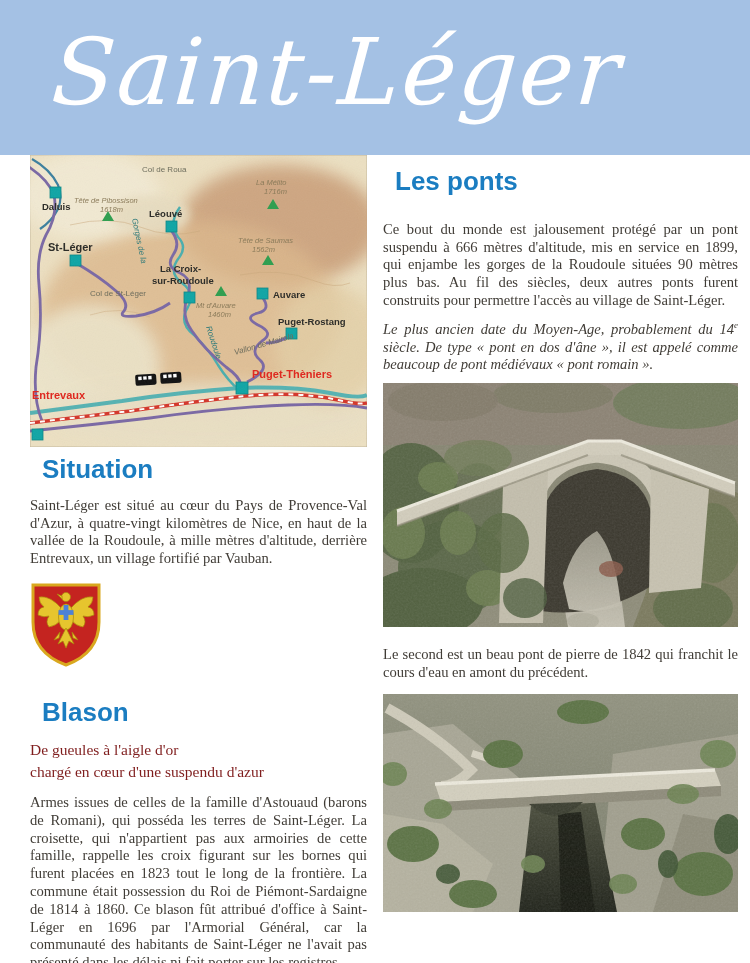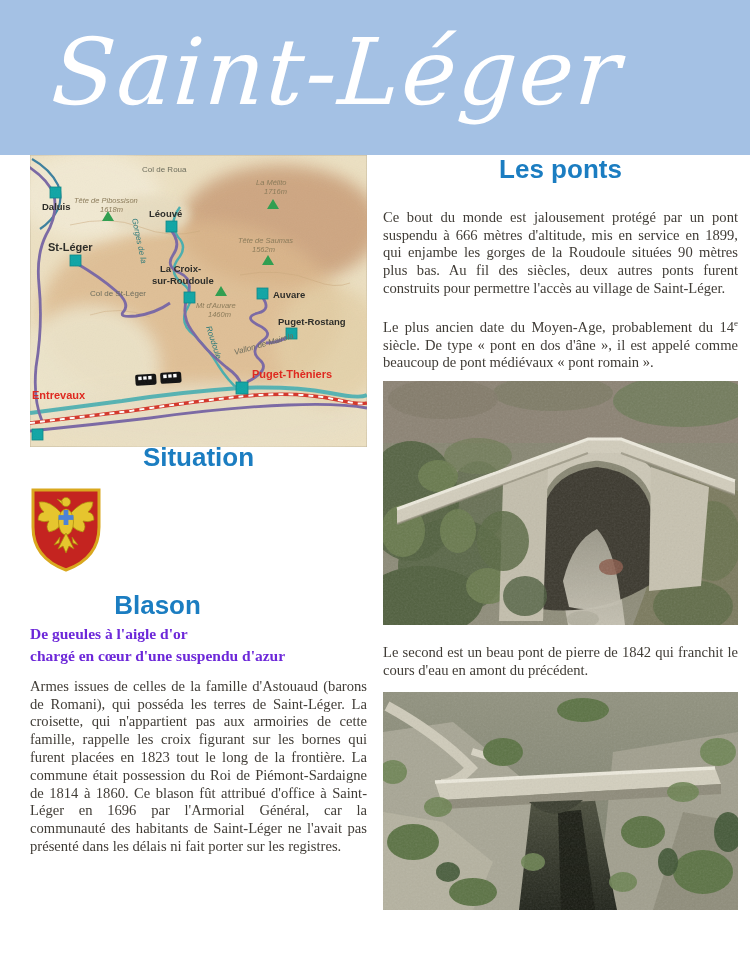--- a/index.html
+++ b/index.html
@@ -13,42 +13,42 @@
     transform:skewX(-4deg);line-height:1;
   }
 
   
   .main{display:flex;padding:0 12px 0 30px;gap:16px;}
   .col-left{width:337px;flex:0 0 337px;}
   .col-right{flex:1;min-width:0;}
 
   h2.sec{
     font-family:"Liberation Sans",sans-serif;font-weight:bold;
-    font-size:26px;color:#1b7dc1;margin:0;line-height:1.15;letter-spacing:0;text-align:center;
+    font-size:26px;color:#1b7dc1;margin:12px;line-height:1.15;letter-spacing:0;
   }
   .body{
     font-size:14.6px;line-height:17.8px;text-align:justify;color:#403c36;
     margin:0;
   }
   .body sup{font-size:9px;line-height:0;}
 
   .map-wrap{width:337px;height:288px;}
   .sec-situation{margin-top:22px;}
   .p-situation{margin-top:9px;}
 
   .blason-row{display:flex;gap:14px;margin-top:14px;align-items:flex-start;flex-direction:column;}
   .arms{flex:0 0 72px;}
   .blason-txt .cap{
-    font-weight:bold;color:#6d28d9;font-size:15.5px;line-height:19px;margin:3px 0 0 0;
+    font-weight:normal;color:#7f1d1d;font-size:15.5px;line-height:19px;margin:3px 0 0 0;
   }
   .p-blason{margin-top:13px;}
 
   .sec-ponts{margin-top:47px;}
   .p-ponts1{margin-top:24px;}
-  .p-ponts2{margin-top:21px;}
+  .p-ponts2{margin-top:11px;font-style:italic;}
   .photo{display:block;width:100%;}
   .photo1{margin-top:9px;}
   .p-ponts3{margin-top:15px;}
   .photo2{margin-top:12px;}
 
   svg text{font-family:"Liberation Sans",sans-serif;}
   .mlbl-town{font-size:9.5px;font-weight:bold;fill:#2a2a26;}
   .mlbl-town-lg{font-size:11px;font-weight:bold;fill:#2a2a26;}
   .mlbl-red{font-size:11px;font-weight:bold;fill:#e0251c;}
   .mlbl-peak{font-size:7.5px;font-style:italic;fill:#8a7a58;}
@@ -169,20 +169,21 @@
         <text transform="translate(205,200) rotate(-16)" class="mlbl-vallon">Vallon de Mairola</text>
         <text x="222" y="223" class="mlbl-red">Puget-Thèniers</text>
         <text x="2" y="244" class="mlbl-red">Entrevaux</text>
         <text transform="translate(102,64) rotate(78)" class="mlbl-river">Gorges de la</text>
         <text transform="translate(176,172) rotate(72)" class="mlbl-river">Roudoule</text>
         <rect x="0" y="0" width="337" height="292" filter="url(#mgrain)" opacity="0.5"></rect>
       </svg>
     </div>
 
     <h2 class="sec sec-situation">Situation</h2>
+    <p class="body p-situation">Saint-Léger est situé au cœur du Pays de Provence-Val d'Azur, à quatre-vingt kilomètres de Nice, en haut de la vallée de la Roudoule, à mille mètres d'altitude, derrière Entrevaux, un village fortifié par Vauban.</p>
 
     <div class="blason-row">
       <div class="arms">
         <svg viewBox="0 0 72 86" width="72" height="86">
           <path d="M3,3 H69 V40 Q69,71 36,83 Q3,71 3,40 Z" fill="#c42420" stroke="#d9a81e" stroke-width="3"></path>
           <g fill="#e6c52e" stroke="#a8860a" stroke-width="0.7">
 
             <path d="M32,27 Q20,13 9,15 Q9,21 14,25 Q8,26 8,33 Q14,36 19,34 Q15,40 19,45 Q26,44 31,38 Z"></path>
 
             <path d="M40,27 Q52,13 63,15 Q63,21 58,25 Q64,26 64,33 Q58,36 53,34 Q57,40 53,45 Q46,44 41,38 Z"></path>

